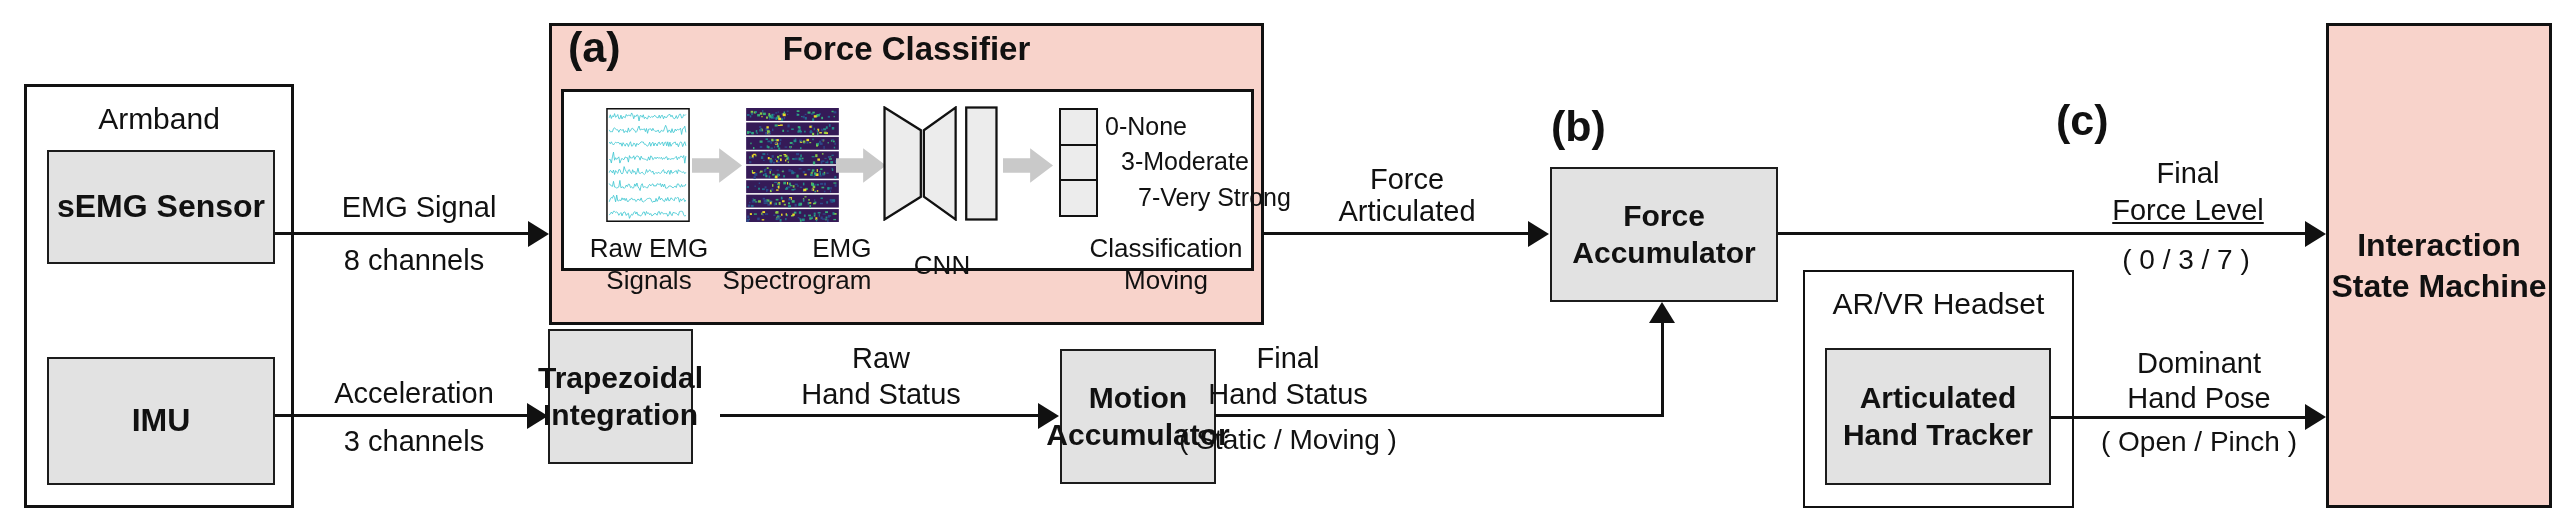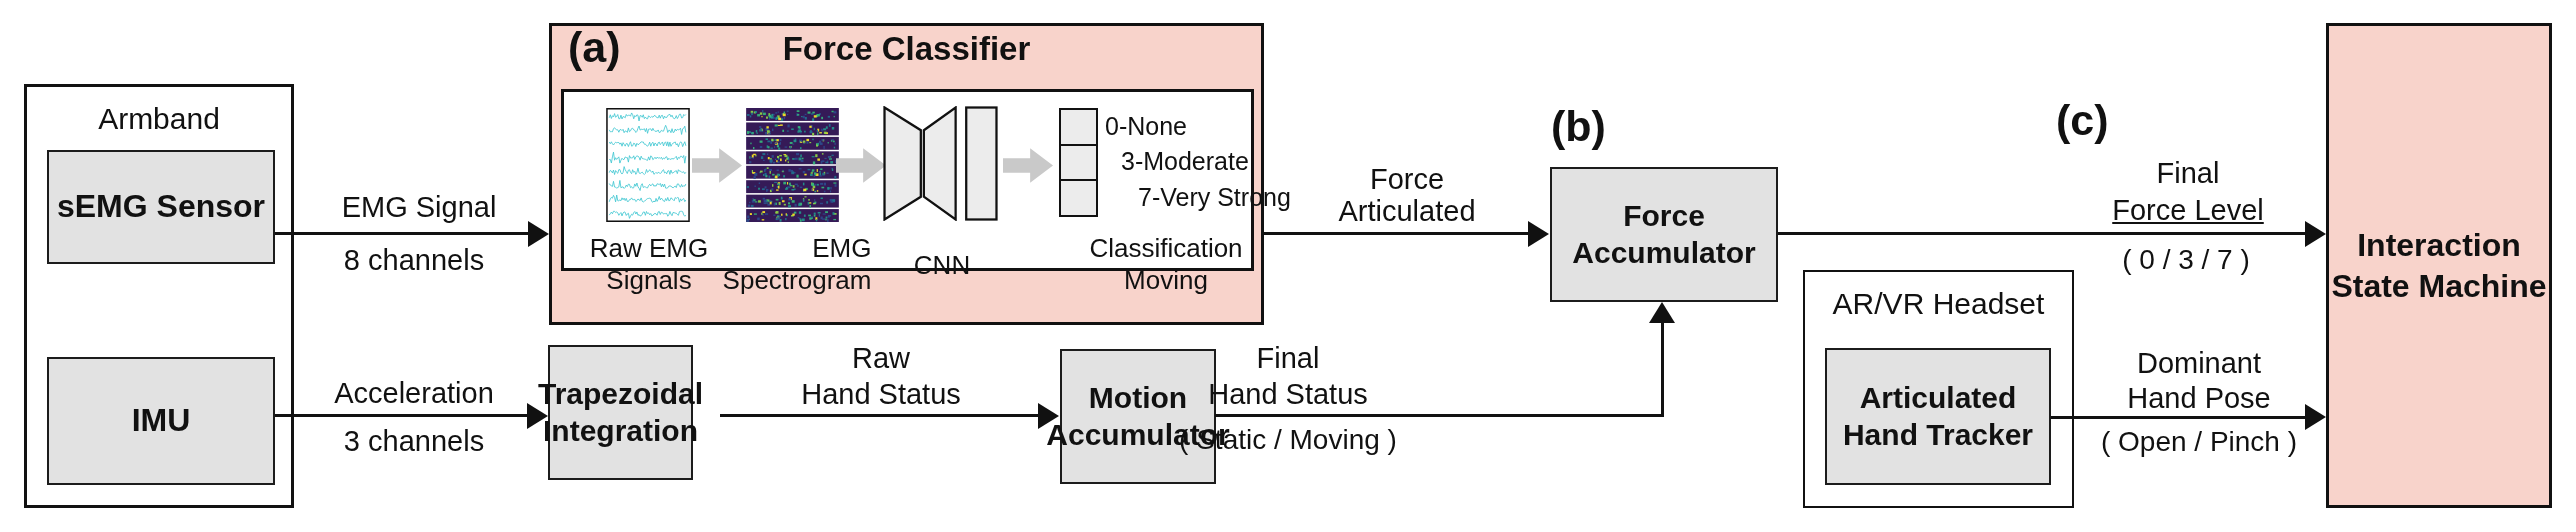--- a/index.html
+++ b/index.html
@@ -555,21 +555,21 @@
       <div>EMG</div>
       <div>Spectrogram</div>
     </div>
     <div class="stage-lbl" style="left:378px;top:158px;">CNN</div>
     <div class="stage-lbl" style="left:602px;top:141px;">
       <div>Classification</div>
       <div>Moving</div>
     </div>
   </div>
 
-  <div class="gbox" style="left:548px;top:345px;width:145px;height:135px;">
+  <div class="gbox" style="left:548px;top:329px;width:145px;height:135px;">
     <div>Trapezoidal</div>
     <div>Integration</div>
   </div>
   <div class="gbox" style="left:1060px;top:349px;width:156px;height:135px;">
     <div>Motion</div>
     <div>Accumulator</div>
   </div>
 
   <div class="hline" style="left:720px;top:414px;width:320px;"></div>
   <div class="head-right" style="left:1038px;top:403px;"></div>

